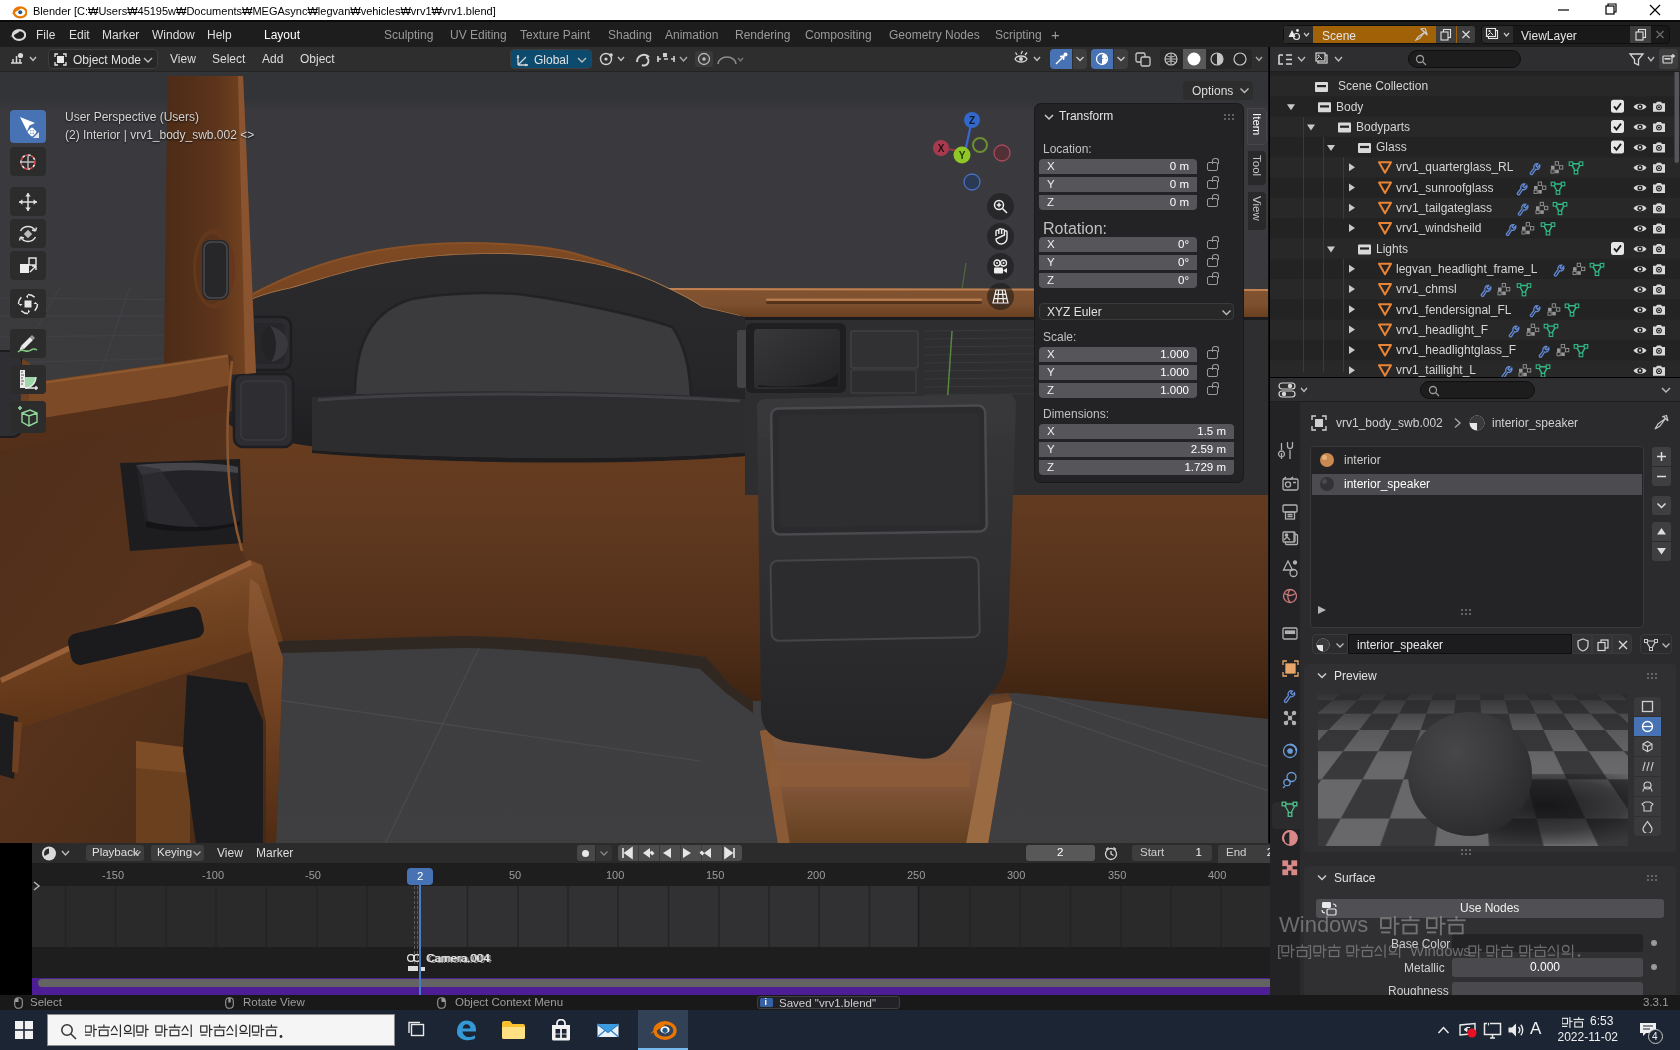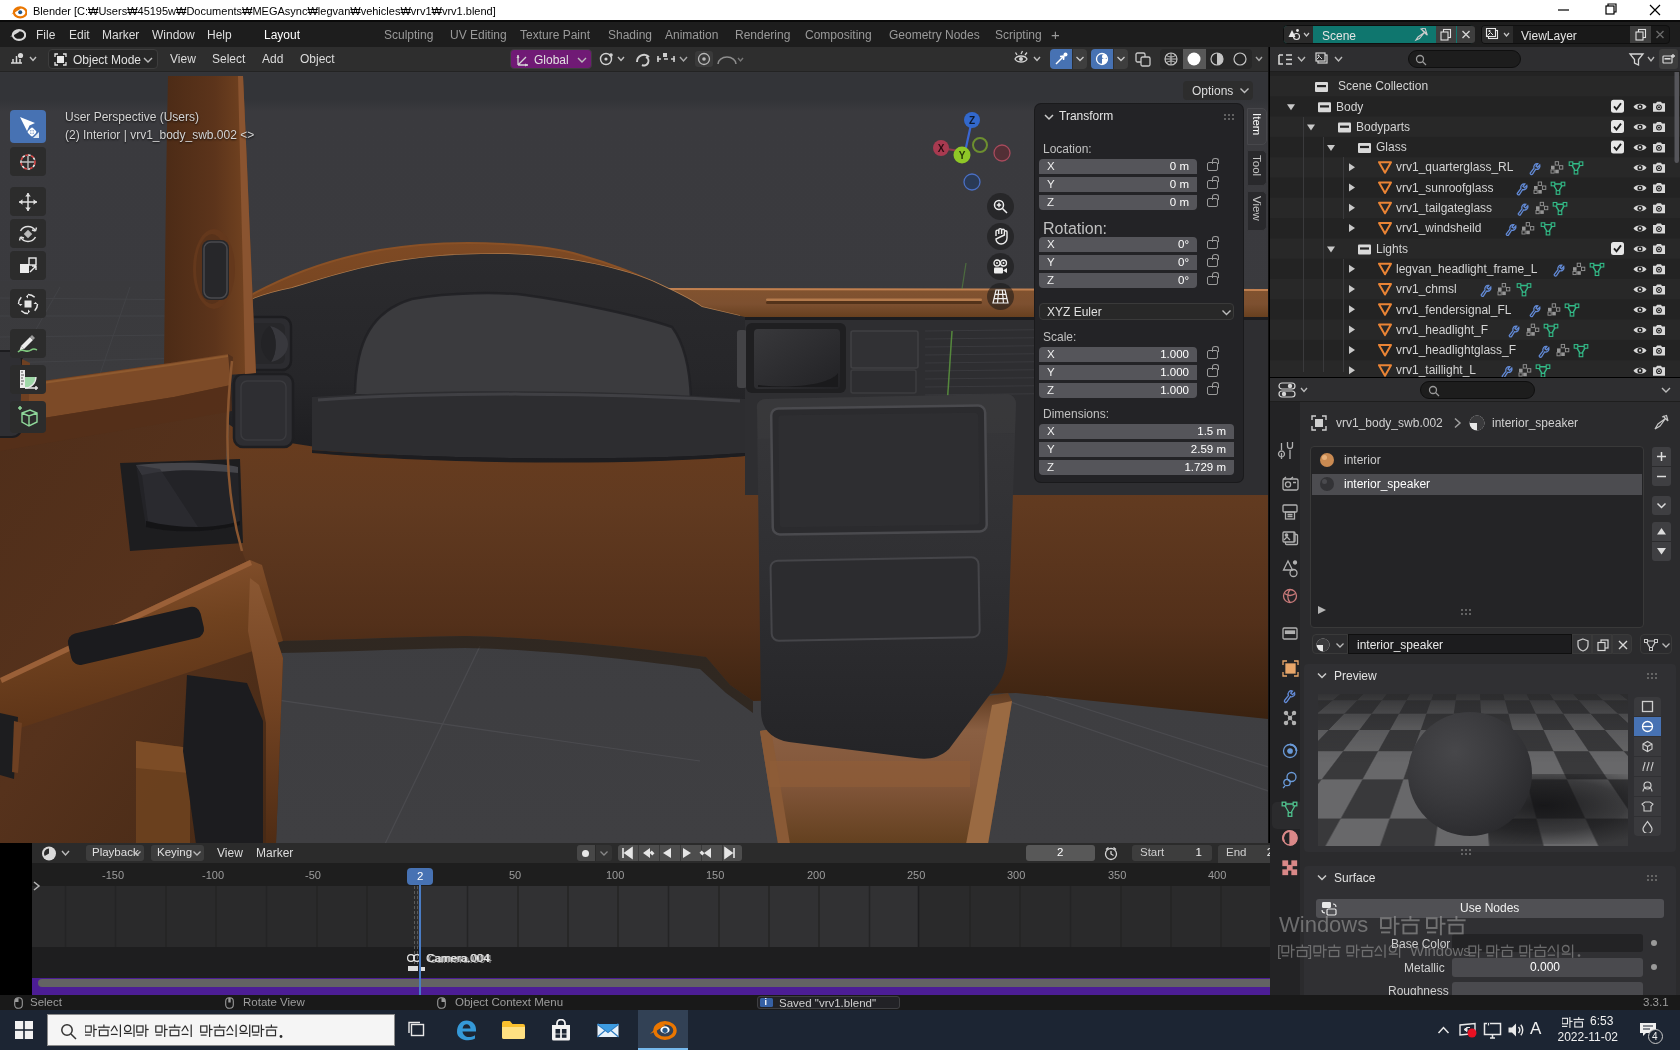--- a/index.html
+++ b/index.html
@@ -50,21 +50,21 @@
   <div class="txt" style="left:450px;top:6px;font-size:12px;color:#9a9a9a;">UV Editing</div>
   <div class="txt" style="left:520px;top:6px;font-size:12px;color:#9a9a9a;">Texture Paint</div>
   <div class="txt" style="left:608px;top:6px;font-size:12px;color:#9a9a9a;">Shading</div>
   <div class="txt" style="left:665px;top:6px;font-size:12px;color:#9a9a9a;">Animation</div>
   <div class="txt" style="left:735px;top:6px;font-size:12px;color:#9a9a9a;">Rendering</div>
   <div class="txt" style="left:805px;top:6px;font-size:12px;color:#9a9a9a;">Compositing</div>
   <div class="txt" style="left:889px;top:6px;font-size:12px;color:#9a9a9a;">Geometry Nodes</div>
   <div class="txt" style="left:995px;top:6px;font-size:12px;color:#9a9a9a;">Scripting</div>
   <div class="txt" style="left:1051px;top:4px;font-size:15px;color:#9a9a9a;">+</div>
 
-  <div class="abs" style="left:1283px;top:3px;width:191px;height:19px;background:#0f766e;border:1px solid #0f0f0f;border-radius:4px;">
+  <div class="abs" style="left:1283px;top:3px;width:191px;height:19px;background:#a16207;border:1px solid #0f0f0f;border-radius:4px;">
     <div class="abs" style="left:0;top:0;width:29px;height:17px;background:#2b2b2b;border-radius:3px 0 0 3px;"></div>
     <svg class="abs" style="left:3px;top:2px;" width="24" height="13" viewBox="0 0 24 13">
       <path d="M5 2 L8.5 9 H1.5 Z" fill="#e8e8e8"></path>
         <circle cx="9.5" cy="8.5" r="3" fill="none" stroke="#e8e8e8" stroke-width="1.1"></circle>
         <circle cx="10.5" cy="2.5" r="1.4" fill="#e8e8e8"></circle>
       <path d="M17 5 l2.5 3 l2.5 -3" fill="none" stroke="#c8c8c8" stroke-width="1.2"></path>
     </svg>
     <div class="txt" style="left:38px;top:2.5px;font-size:12px;color:#e4e4e4;">Scene</div>
     <svg class="abs" style="left:128px;top:2px;" width="18" height="14" viewBox="0 0 18 14">
         <path d="M10 2 L15 7 M12.5 4.5 L6 9 L4 12 L7.5 10.5 Z M9 1 l4 -1 l2 6 z" fill="none" stroke="#cccccc" stroke-width="1.1"></path>
@@ -119,21 +119,21 @@
       <div class="txt" style="left:24px;top:3px;font-size:12px;color:#e2e2e2;">Object Mode</div>
       <svg class="abs" style="left:93px;top:6px;" width="12" height="9" viewBox="0 0 12 9">
           <path d="M2 2 l4 4 l4 -4" fill="none" stroke="#bdbdbd" stroke-width="1.4"></path>
         </svg>
     </div>
     <div class="txt" style="left:170px;top:5px;font-size:12px;color:#dcdcdc;">View</div>
     <div class="txt" style="left:212px;top:5px;font-size:12px;color:#dcdcdc;">Select</div>
     <div class="txt" style="left:262px;top:5px;font-size:12px;color:#dcdcdc;">Add</div>
     <div class="txt" style="left:300px;top:5px;font-size:12px;color:#dcdcdc;">Object</div>
 
-    <div class="abs" style="left:510px;top:2px;width:82px;height:20px;background:#701a75;border:1px solid #3d3d3d;border-radius:4px;">
+    <div class="abs" style="left:510px;top:2px;width:82px;height:20px;background:#0c4a6e;border:1px solid #3d3d3d;border-radius:4px;">
       <svg class="abs" style="left:4px;top:2px;" width="16" height="16" viewBox="0 0 16 16">
         <path d="M3 13 L3 3 M3 13 L13 13 M3 13 L11 5" stroke="#d5d5d5" stroke-width="1.3" fill="none"></path>
         <path d="M3 3 l-1.5 3 h3 Z M13 13 l-3 -1.5 v3 Z" fill="#d5d5d5"></path>
       </svg>
       <div class="txt" style="left:23px;top:3px;font-size:12px;color:#e2e2e2;">Global</div>
       <svg class="abs" style="left:65px;top:6px;" width="12" height="9" viewBox="0 0 12 9">
           <path d="M2 2 l4 4 l4 -4" fill="none" stroke="#bdbdbd" stroke-width="1.4"></path>
         </svg>
     </div>
     <svg class="abs" style="left:597px;top:3px;" width="32" height="19" viewBox="0 0 32 19">

